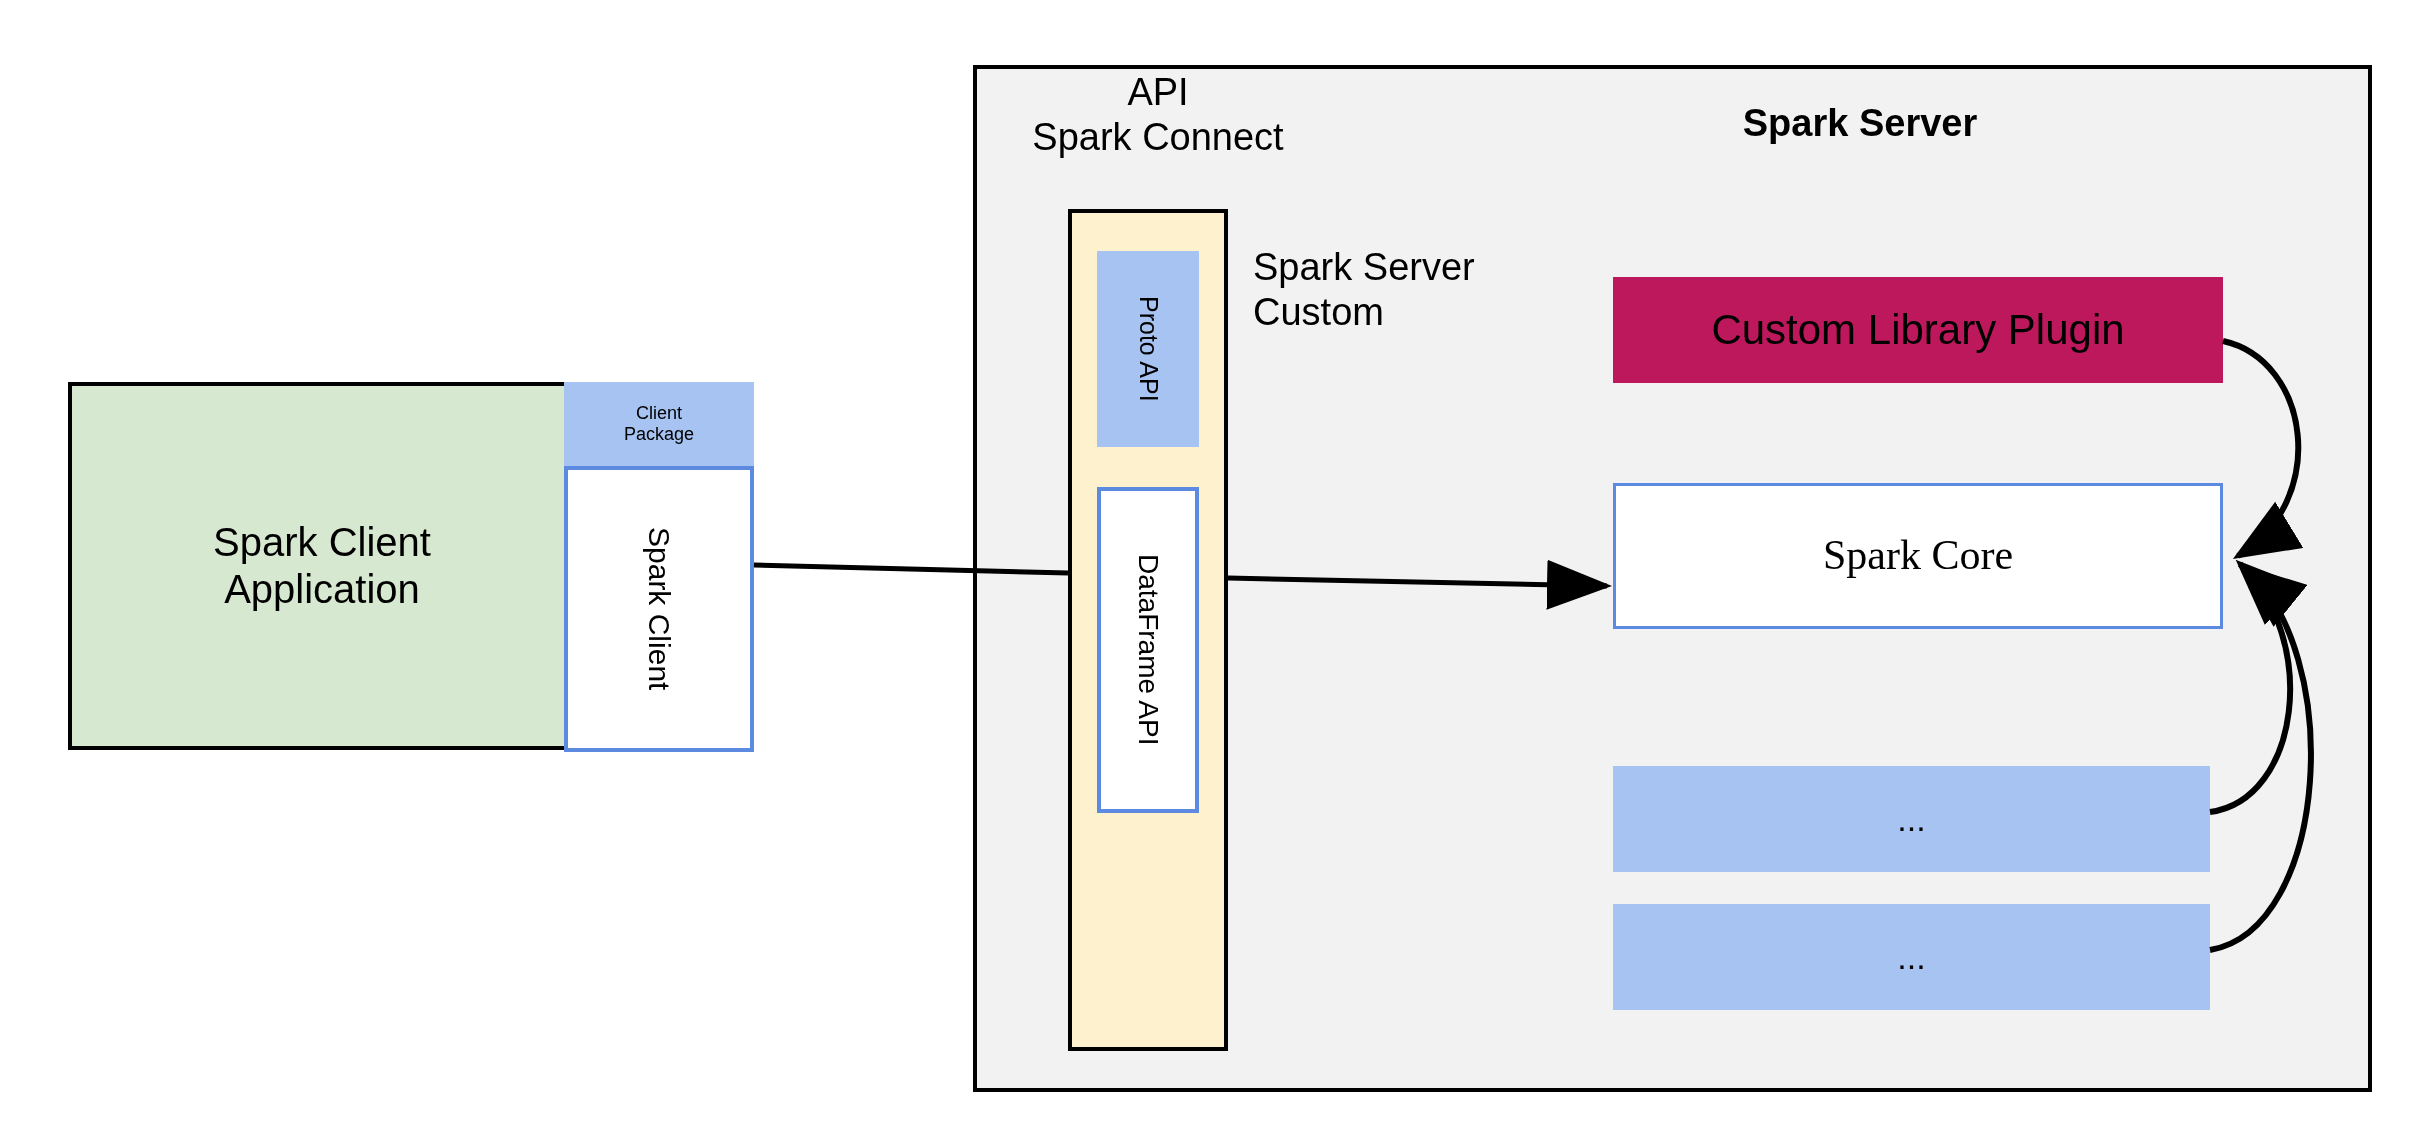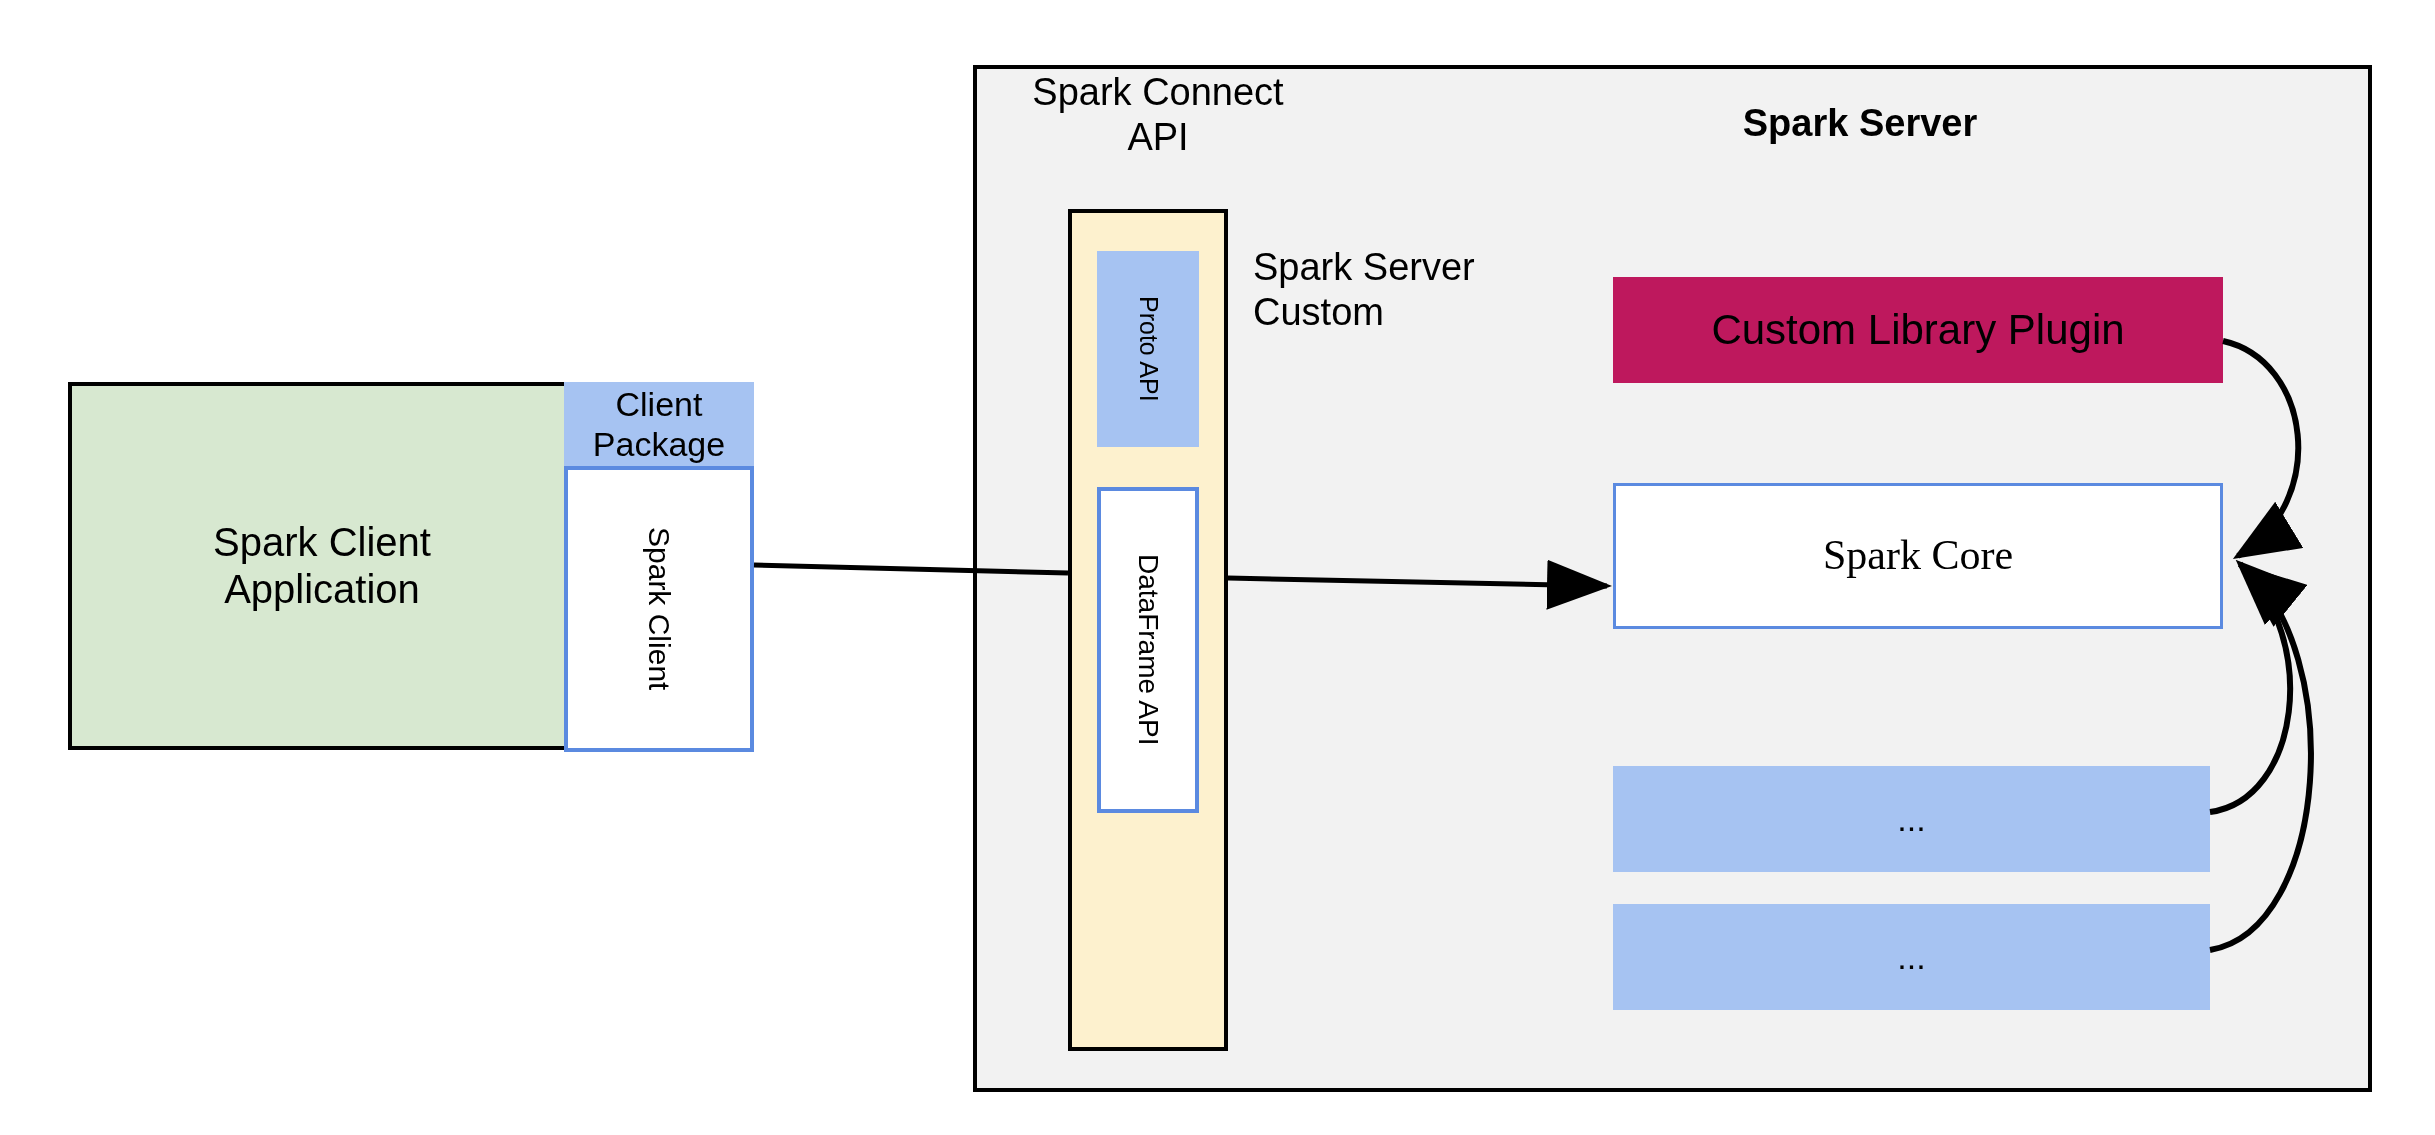--- a/index.html
+++ b/index.html
@@ -33,21 +33,21 @@
   #client-app {
     left: 68px; top: 382px; width: 508px; height: 368px;
     background: #d7e8d0;
     border: 4px solid #000000;
     font-size: 40px;
   }
   #client-package {
     left: 564px; top: 382px; width: 190px; height: 84px;
     background: #a6c3f2;
     border: 0;
-    font-size: 34px;
+    font-size: 18px;
   }
   #spark-client {
     left: 564px; top: 466px; width: 190px; height: 286px;
     background: #ffffff;
     border: 4px solid #5b8ae0;
     font-size: 30px;
   }
   .vertical-text {
     writing-mode: vertical-rl;
     text-orientation: mixed;
@@ -148,22 +148,22 @@
   </div>
 
   <div class="box center-txt" id="spark-client">
     <span class="vertical-text">Spark Client</span>
   </div>
 
   <div class="box" id="server-panel"></div>
 
   <div class="box center-txt" id="spark-connect-api-label">
     <div>
+      <div>API</div>
       <div>Spark Connect</div>
-      <div>API</div>
     </div>
   </div>
 
   <div class="box center-txt" id="spark-server-title">Spark Server</div>
 
   <div class="box" id="connect-column"></div>
 
   <div class="box center-txt" id="proto-api">
     <span class="vertical-text">Proto API</span>
   </div>

